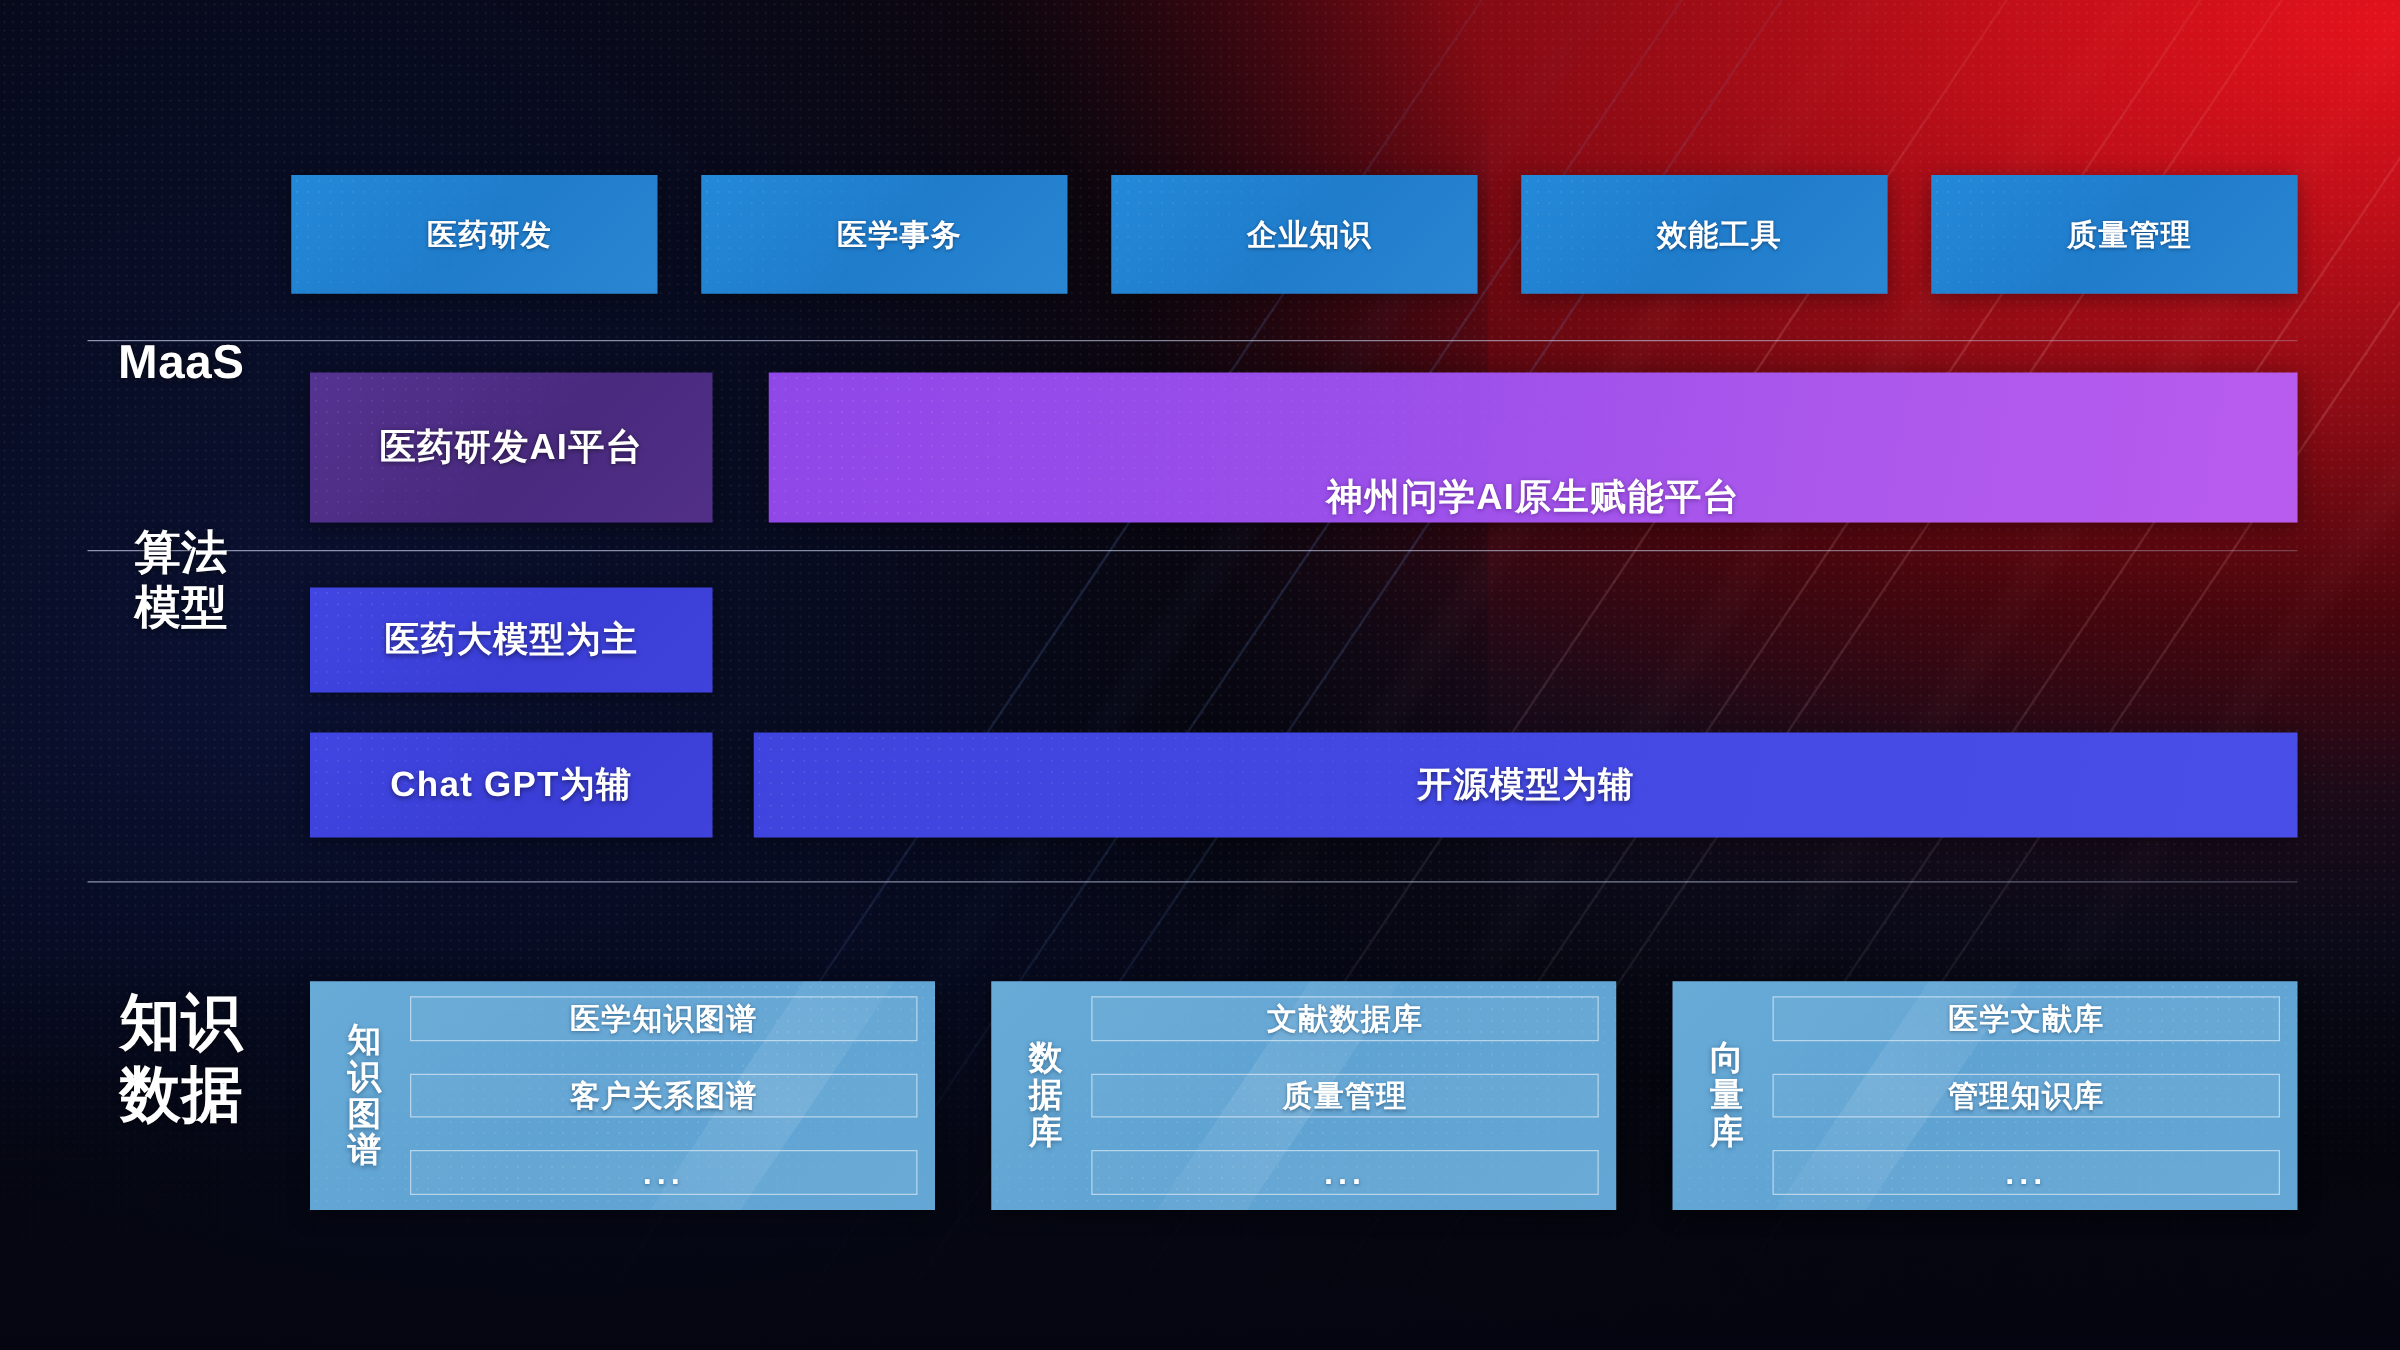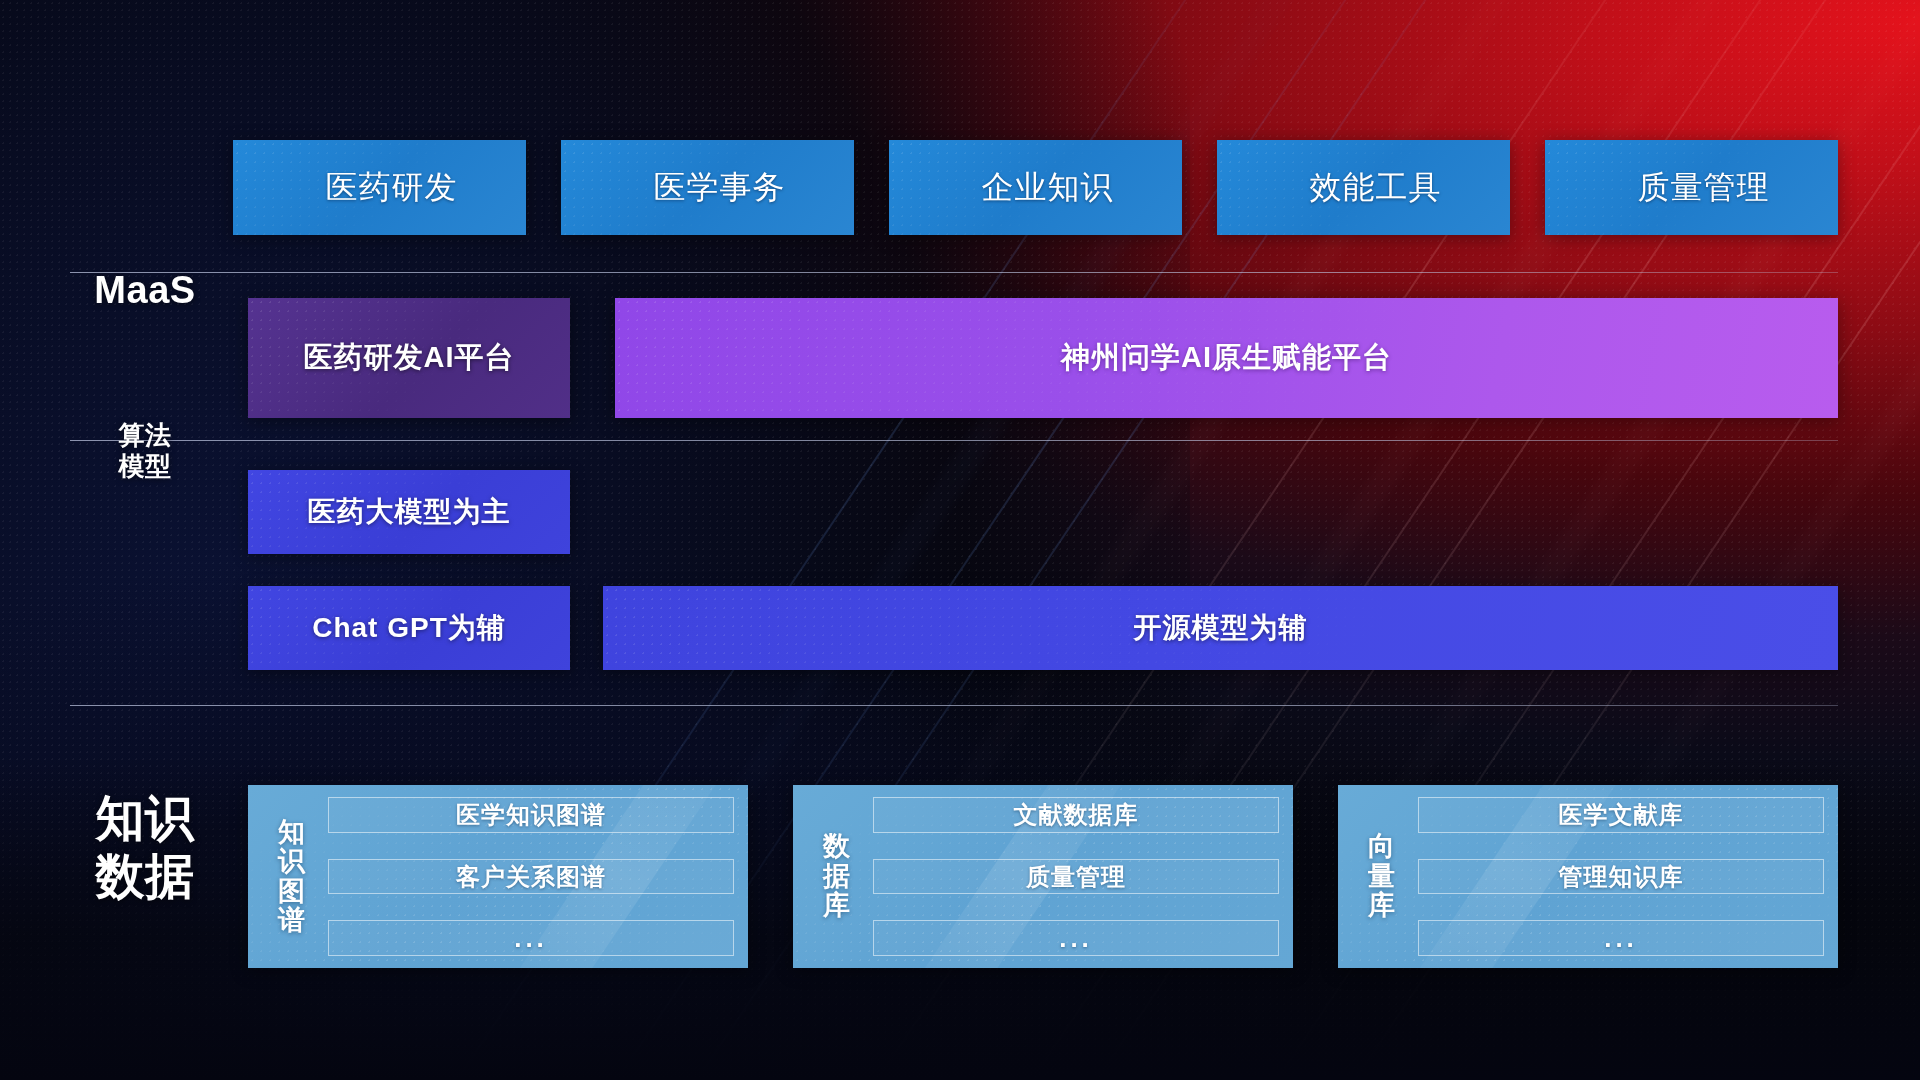--- a/index.html
+++ b/index.html
@@ -58,52 +58,52 @@
   #div3 { top:705px; }
 
   .tier-label {
     position:absolute; left:70px; width:150px;
     color:#ffffff; font-weight:bold; text-align:center;
     line-height:1.18; letter-spacing:.5px;
     text-shadow:0 1px 6px rgba(0,0,0,.6);
   }
   #lbl-app   { top:110px; font-size:38px; }
   #lbl-maas  { top:268px; font-size:38px; }
-  #lbl-algo  { top:420px; font-size:26px; }
+  #lbl-algo  { top:420px; font-size:37px; }
   #lbl-know  { top:790px; font-size:49px; }
 
   
   #app-row { position:absolute; left:233px; top:140px; width:1605px; height:95px; display:flex; gap:35px; }
   .app-box {
     flex:1; position:relative; overflow:hidden;
     background:linear-gradient(135deg,#2489d9 0%,#1f7ccb 50%,#2a86d2 100%);
     display:flex; align-items:center; justify-content:center;
     box-shadow:0 3px 16px rgba(0,0,0,.38);
   }
-  .app-box .tx { position:relative; z-index:2; color:#fff; font-size:32px; font-weight:normal; letter-spacing:1px; text-shadow:0 1px 3px rgba(0,20,50,.5);padding-left:24px; }
+  .app-box .tx { position:relative; z-index:2; color:#fff; font-size:24px; font-weight:bold; letter-spacing:1px; text-shadow:0 1px 3px rgba(0,20,50,.5);padding-left:24px; }
   .box-dots {
     position:absolute; inset:0; z-index:1;
     background-image:radial-gradient(rgba(255,255,255,.13) 1px, transparent 1px);
     background-size:9px 9px;
     -webkit-mask-image:linear-gradient(135deg, rgba(0,0,0,.9) 0%, rgba(0,0,0,0) 65%);
             mask-image:linear-gradient(135deg, rgba(0,0,0,.9) 0%, rgba(0,0,0,0) 65%);
   }
 
   
   #maas-row { position:absolute; left:248px; top:298px; width:1590px; height:120px; display:flex; gap:45px; }
   #maas-left {
     width:322px; position:relative; overflow:hidden;
     background:linear-gradient(135deg,#553391 0%,#492a7e 55%,#512f88 100%);
     display:flex; align-items:center; justify-content:center;
     box-shadow:0 3px 16px rgba(0,0,0,.40);
   }
   #maas-right {
     flex:1; position:relative; overflow:hidden;
     background:linear-gradient(100deg,#9047e8 0%,#9a4fea 38%,#ad58ec 72%,#b85cee 100%);
-    display:flex; align-items:center; justify-content:center;
+    display:flex; align-items:flex-end; justify-content:center;
     box-shadow:0 3px 18px rgba(0,0,0,.38);
   }
   #maas-left .tx  { position:relative; z-index:2; color:#fff; font-size:29px; font-weight:bold; letter-spacing:1px; text-shadow:0 1px 4px rgba(0,0,0,.55); }
   #maas-right .tx { position:relative; z-index:2; color:#fff; font-size:29px; font-weight:bold; letter-spacing:1px; text-shadow:0 1px 4px rgba(40,0,70,.45); }
 
   
   .algo-row { position:absolute; left:248px; width:1590px; height:84px; display:flex; gap:33px; }
   #algo-row1 { top:470px; }
   #algo-row2 { top:586px; }
   .algo-left {

